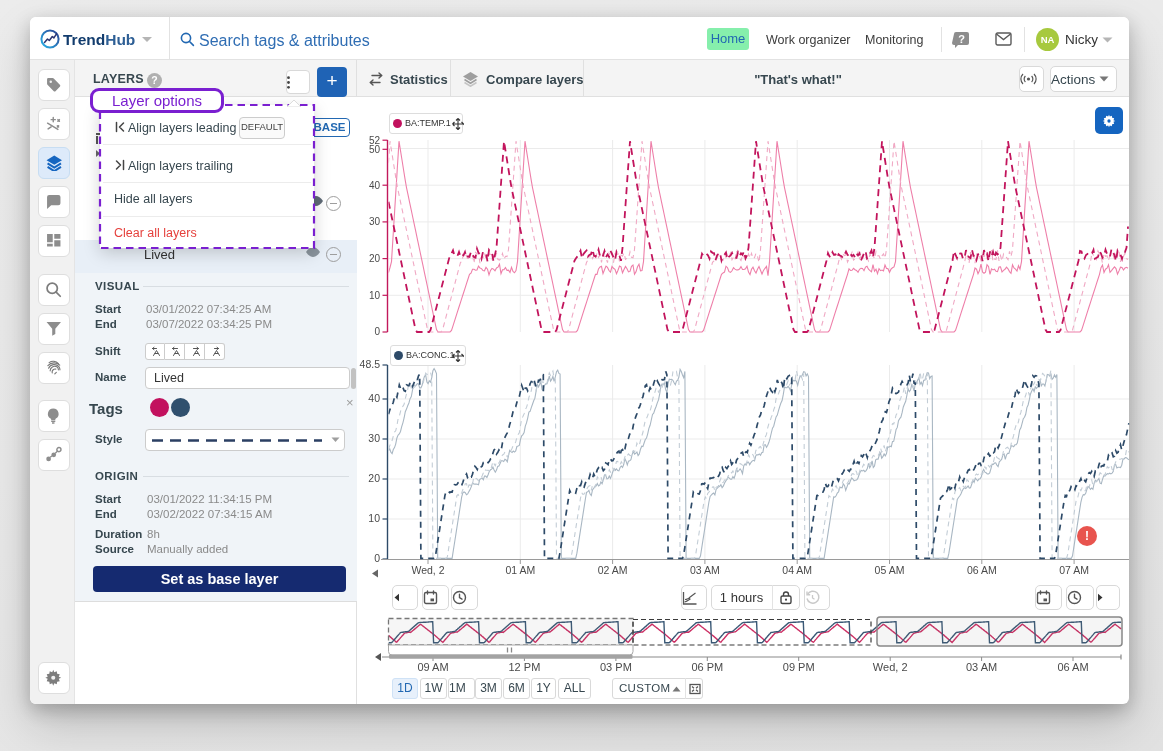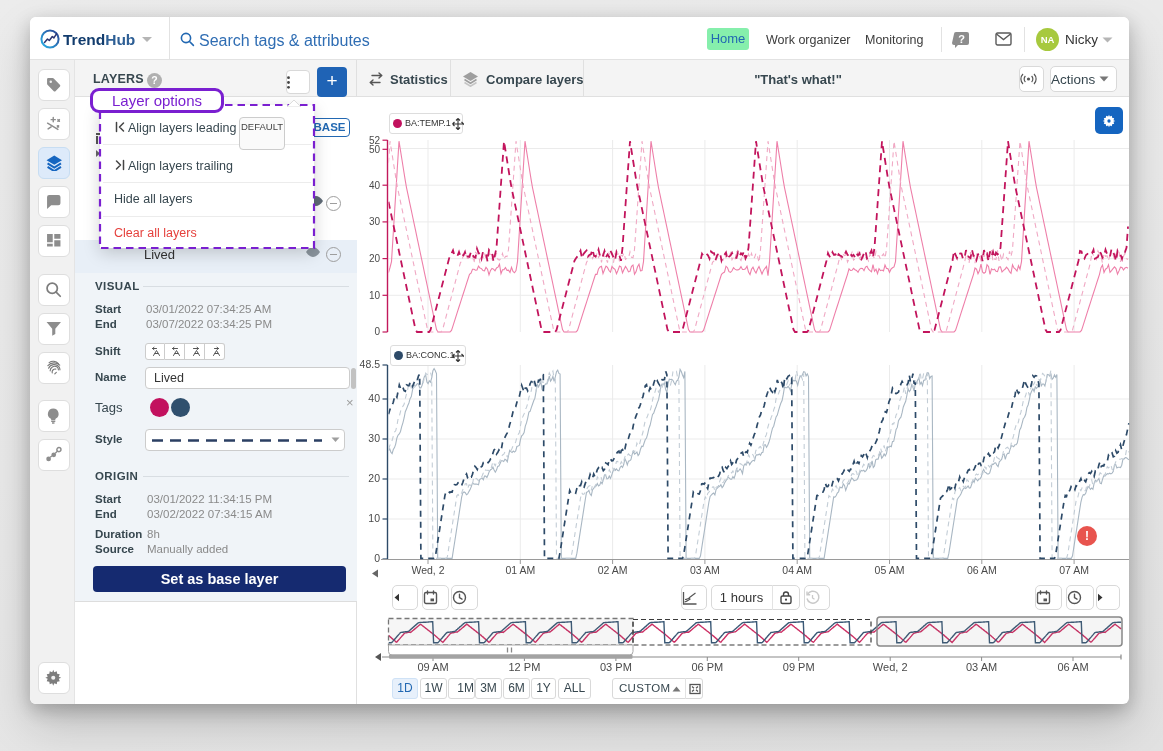--- a/index.html
+++ b/index.html
@@ -315,21 +315,21 @@
 <svg class="abs" style="left:190px;top:346px" width="11" height="11" viewBox="0 0 10 11">
     <path d="M3,2.5h5m-1.5,-1.2l1.5,1.2 -1.5,1.2M3,9.5l3,-5 3,5m-4.5,-2h3" class="sic"></path>
   </svg>
 <div class="abs" style="left:205px;top:343px;width:20px;height:17px;background:#fff;border:1px solid #ccc;border-left:0;border-radius:0 3px 3px 0"></div>
 <svg class="abs" style="left:210px;top:346px" width="11" height="11" viewBox="0 0 10 11">
     <path d="M8,2.5h-4m4,0l-1.5,-1.2m1.5,1.2l-1.5,1.2M3,9.5l3,-5 3,5m-4.5,-2h3" class="sic"></path>
   </svg>
 <div class="abs" style="left:95px;top:371px;font-size:11.5px;font-weight:bold;color:#37474f">Name</div>
 <div class="abs" style="left:145px;top:367px;width:205px;height:22px;background:#fff;border:1px solid #ccc;border-radius:4px;font-size:12.5px;color:#333;line-height:21px;padding-left:8px">Lived</div>
 <div class="abs" style="left:351px;top:368px;width:5px;height:21px;background:#c2c2c2;border-radius:3px"></div>
-<div class="abs" style="left:95px;top:400px;font-size:13px;font-weight:normal;color:#37474f">Tags</div>
+<div class="abs" style="left:89px;top:400px;font-size:15px;font-weight:bold;color:#37474f">Tags</div>
 <div class="abs" style="left:150px;top:398px;width:19px;height:19px;border-radius:50%;background:#c2115e"></div>
 <div class="abs" style="left:171px;top:398px;width:19px;height:19px;border-radius:50%;background:#30506e"></div>
 <div class="abs" style="left:346px;top:395px;font-size:13px;color:#9e9e9e">×</div>
 <div class="abs" style="left:95px;top:433px;font-size:11.5px;font-weight:bold;color:#37474f">Style</div>
 <div class="abs" style="left:145px;top:429px;width:200px;height:22px;background:#fff;border:1px solid #ccc;border-radius:4px"></div>
 <svg class="abs" style="left:152px;top:439px" width="170" height="3">
     <path d="M0,1.5H170" stroke="#2b3f63" stroke-width="2.6" stroke-dasharray="11 7"></path>
   </svg>
 <svg class="abs" style="left:331px;top:437px" width="9" height="6">
     <path d="M0.5,0.5l4,4.5 4,-4.5z" fill="#9e9e9e"></path>
@@ -355,21 +355,21 @@
 <svg class="abs" style="left:286px;top:99px" width="16" height="8">
     <path d="M1,8L8,1l7,7z" fill="#fff" stroke="#dcdcdc" stroke-width="1"></path>
   </svg>
 <div class="abs" style="left:103px;top:144px;width:208px;height:1px;background:#ececec"></div>
 <div class="abs" style="left:103px;top:182px;width:208px;height:1px;background:#ececec"></div>
 <div class="abs" style="left:103px;top:216px;width:208px;height:1px;background:#ececec"></div>
 <svg class="abs" style="left:114px;top:121px" width="12" height="12" viewBox="0 0 12 12">
     <path d="M2.5,1.5v9M9.5,2l-4,4 4,4" fill="none" stroke="#444" stroke-width="1.5" stroke-linecap="round" stroke-linejoin="round"></path>
   </svg>
 <div class="abs" style="left:128px;top:121px;font-size:12.5px;color:#37474f">Align layers leading</div>
-<div class="abs" style="left:239px;top:117px;width:46px;height:33px;background:#fafafa;border:1px solid #ccc;border-radius:4px;font-size:9.5px;color:#444;text-align:center;line-height:18px">DEFAULT</div>
+<div class="abs" style="left:239px;top:117px;width:46px;height:22px;background:#fafafa;border:1px solid #ccc;border-radius:4px;font-size:9.5px;color:#444;text-align:center;line-height:18px">DEFAULT</div>
 <svg class="abs" style="left:114px;top:159px" width="12" height="12" viewBox="0 0 12 12">
     <path d="M9.5,1.5v9M2.5,2l4,4 -4,4" fill="none" stroke="#444" stroke-width="1.5" stroke-linecap="round" stroke-linejoin="round"></path>
   </svg>
 <div class="abs" style="left:128px;top:159px;font-size:12.5px;color:#37474f">Align layers trailing</div>
 <div class="abs" style="left:114px;top:192px;font-size:12.5px;color:#37474f">Hide all layers</div>
 <div class="abs" style="left:114px;top:226px;font-size:12.5px;color:#e5413d">Clear all layers</div>
 <div class="abs" style="left:90px;top:88px;width:134px;height:25px;background:#fff;border:3px solid #7a1fd0;border-radius:9px;color:#7a1fd0;font-size:15px;font-weight:normal;text-align:center;line-height:20px">Layer options</div>
 <div class="abs" style="left:389px;top:113px;width:74px;height:21px;background:#fff;border:1px solid #ddd;border-radius:3px"></div>
 <div class="abs" style="left:393px;top:119px;width:9px;height:9px;border-radius:50%;background:#c2115e"></div>
 <div class="abs" style="left:405px;top:118px;font-size:9px;color:#333">BA:TEMP.1</div>
@@ -444,21 +444,21 @@
       <path d="M7.5,4.2v3.5l2.5,1.5" fill="none" stroke="#555" stroke-width="1.4" stroke-linecap="round"></path>
     </svg>
   </div>
 <div class="btn" style="left:1096px;top:585px;width:24px;height:25px">
     <svg width="7" height="9">
       <path d="M1,0.8L5.5,4.5 1,8.2z" fill="#333"></path>
     </svg>
   </div>
 <div class="abs" style="left:392px;top:678px;width:26px;height:21px;background:#e7f0fb;border:1px solid #cfe2f6;border-radius:3px;font-size:12px;color:#2268b2;text-align:center;line-height:19px">1D</div>
 <div class="abs" style="left:420px;top:678px;width:27px;height:21px;background:#fff;border:1px solid #d9d9d9;border-radius:3px;font-size:12px;color:#37474f;text-align:center;line-height:19px">1W</div>
-<div class="abs" style="left:448px;top:678px;width:27px;height:21px;background:#fff;border:1px solid #d9d9d9;border-radius:3px;font-size:12px;color:#37474f;text-align:right;line-height:19px">1M</div>
+<div class="abs" style="left:448px;top:678px;width:27px;height:21px;background:#fff;border:1px solid #d9d9d9;border-radius:3px;font-size:12px;color:#37474f;text-align:left;line-height:19px">1M</div>
 <div class="abs" style="left:475px;top:678px;width:27px;height:21px;background:#fff;border:1px solid #d9d9d9;border-radius:3px;font-size:12px;color:#37474f;text-align:center;line-height:19px">3M</div>
 <div class="abs" style="left:503px;top:678px;width:27px;height:21px;background:#fff;border:1px solid #d9d9d9;border-radius:3px;font-size:12px;color:#37474f;text-align:center;line-height:19px">6M</div>
 <div class="abs" style="left:531px;top:678px;width:25px;height:21px;background:#fff;border:1px solid #d9d9d9;border-radius:3px;font-size:12px;color:#37474f;text-align:center;line-height:19px">1Y</div>
 <div class="abs" style="left:558px;top:678px;width:33px;height:21px;background:#fff;border:1px solid #d9d9d9;border-radius:3px;font-size:12px;color:#37474f;text-align:center;line-height:19px">ALL</div>
 <div class="abs" style="left:612px;top:678px;width:91px;height:21px;background:#fff;border:1px solid #d9d9d9;border-radius:3px"></div>
 <div class="abs" style="left:619px;top:678px;font-size:11.5px;color:#37474f;line-height:21px;letter-spacing:.3px">CUSTOM</div>
 <svg class="abs" style="left:672px;top:686px" width="9" height="6">
     <path d="M4.5,0.5l4,5h-8z" fill="#777"></path>
   </svg>
 <div class="abs" style="left:685px;top:678px;width:1px;height:21px;background:#e3e3e3"></div>

